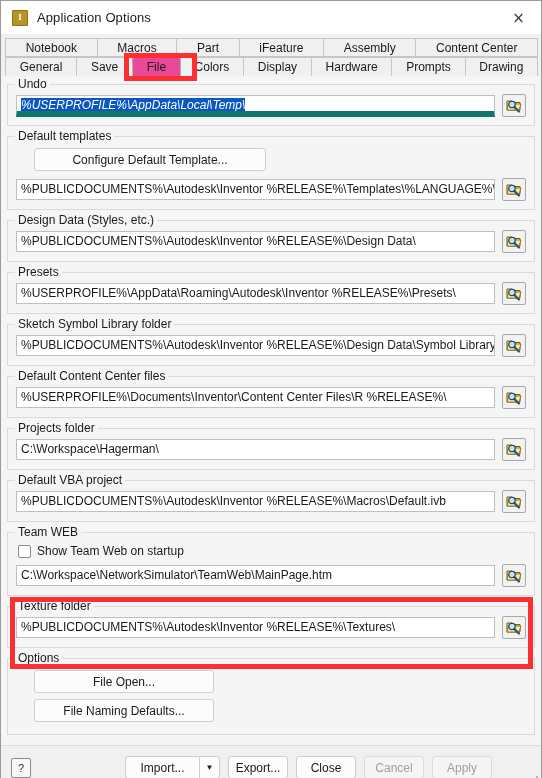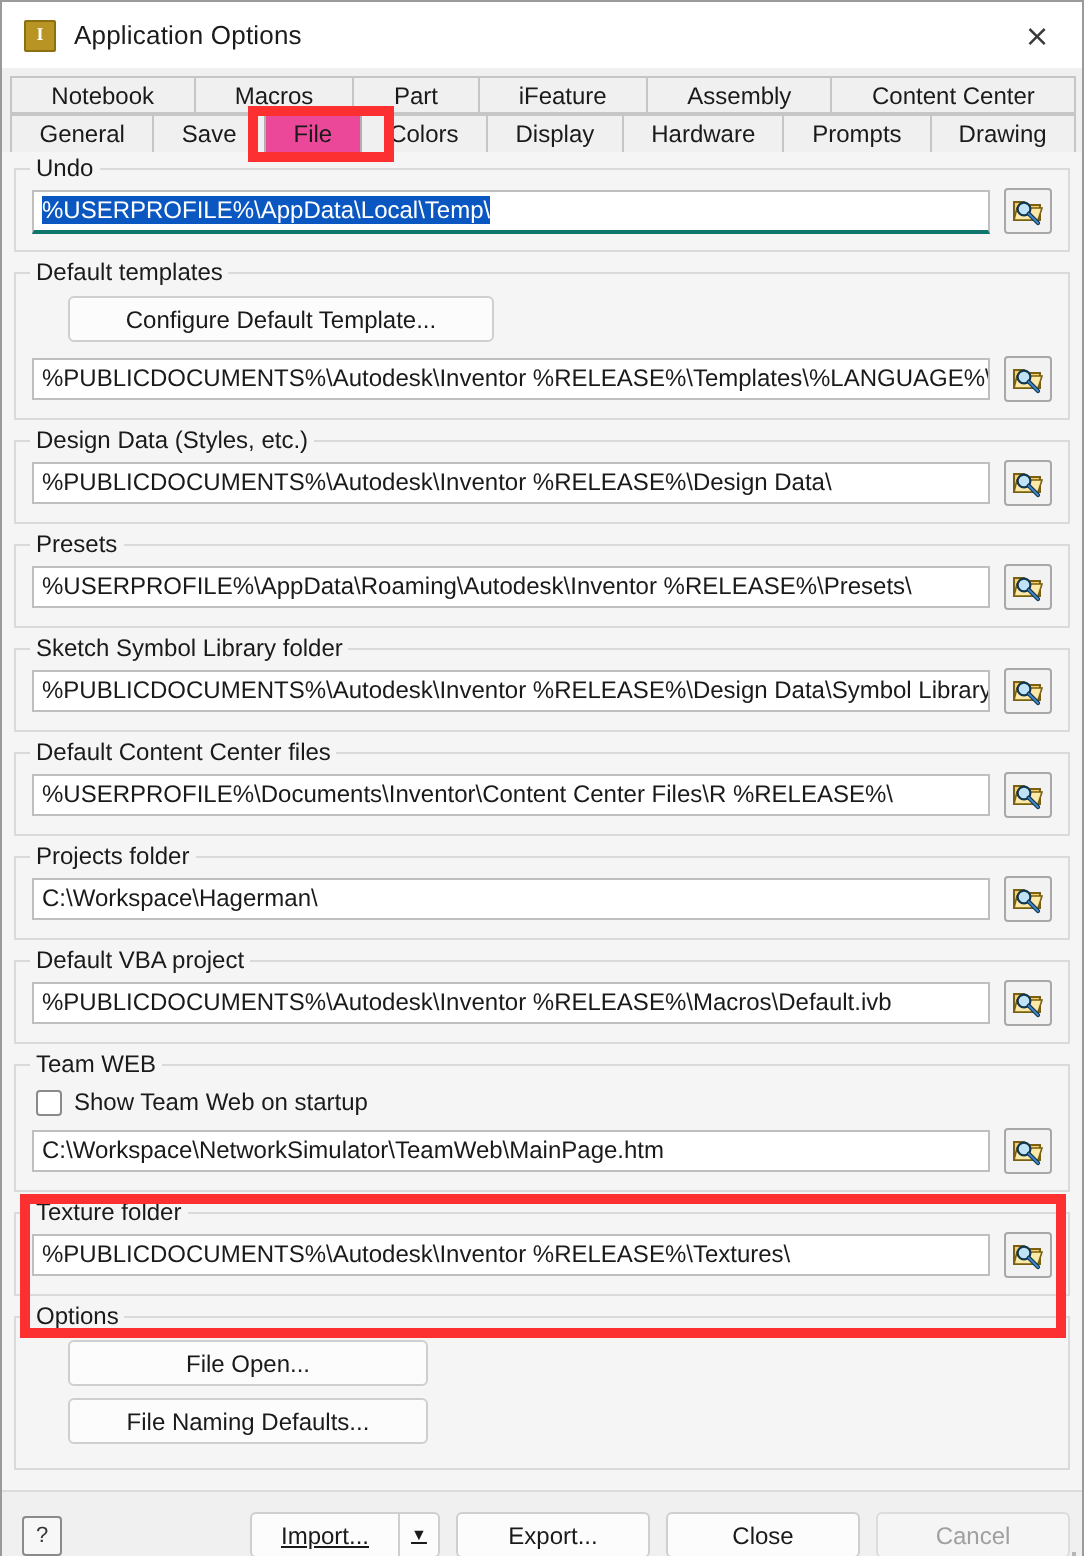--- a/index.html
+++ b/index.html
@@ -145,23 +145,24 @@
     box-sizing: border-box;
     font-family: "Liberation Sans", sans-serif;
     font-size: 12px;
     color: #1a1a1a;
     padding: 0 4px;
     line-height: 19px;
     white-space: nowrap;
     overflow: hidden;
   }
   .txt.focused {
-    border-bottom: 2px solid #0f766e;
+    border-bottom: 6px solid #0f766e;
     height: 22px;
     line-height: 18px;
+    font-style: italic;
   }
   .txt .sel {
     background: #0a57c2;
     color: #ffffff;
   }
   .browse {
     width: 24px; height: 23px;
     margin-left: 7px;
     flex: none;
     background: #f2f2f2;
@@ -181,21 +182,21 @@
     box-sizing: border-box;
     font-family: "Liberation Sans", sans-serif;
     font-size: 12px;
     color: #1a1a1a;
     height: 23px;
     display: flex;
     align-items: center;
     justify-content: center;
   }
   .btn.disabled { color: #a0a0a0; border-color: #dcdcdc; background: #f5f5f5; }
-  .cfg-btn { width: 213px; margin: 0 0 7px 18px; }
+  .cfg-btn { width: 232px; margin: 0 0 7px 18px; }
   .opt-btn { width: 180px; margin: 0 0 6px 18px; }
   .checkrow {
     display: flex;
     align-items: flex-end;
     margin: 0 0 6px 2px;
   }
   .checkbox {
     width: 13px; height: 13px;
     border: 1px solid #8a8a8a;
     background: #ffffff;
@@ -239,33 +240,33 @@
     color: #333;
     box-sizing: border-box;
   }
   .footer-buttons {
     position: absolute;
     left: 124px;
     display: flex;
     align-items: center;
     gap: 8px;
   }
-  .split-btn { display: flex; align-items: stretch; text-decoration: underline; }
+  .split-btn { display: flex; align-items: stretch; }
   .split-main {
     width: 74px;
     border-right: none;
     border-radius: 3px 0 0 3px;
   }
   .split-arrow {
     width: 21px;
     border-radius: 0 3px 3px 0;
     border-left: 1px solid #cfcfcf;
     font-size: 8px;
   }
-  .btn-w80 { width: 97px; }
+  .btn-w80 { width: 60px; }
   .grip {
     position: absolute;
     right: 3px; bottom: 3px;
     width: 11px; height: 11px;
   }
   .grip i {
     position: absolute;
     width: 2px; height: 2px;
     background: #b5b5b5;
     display: block;

